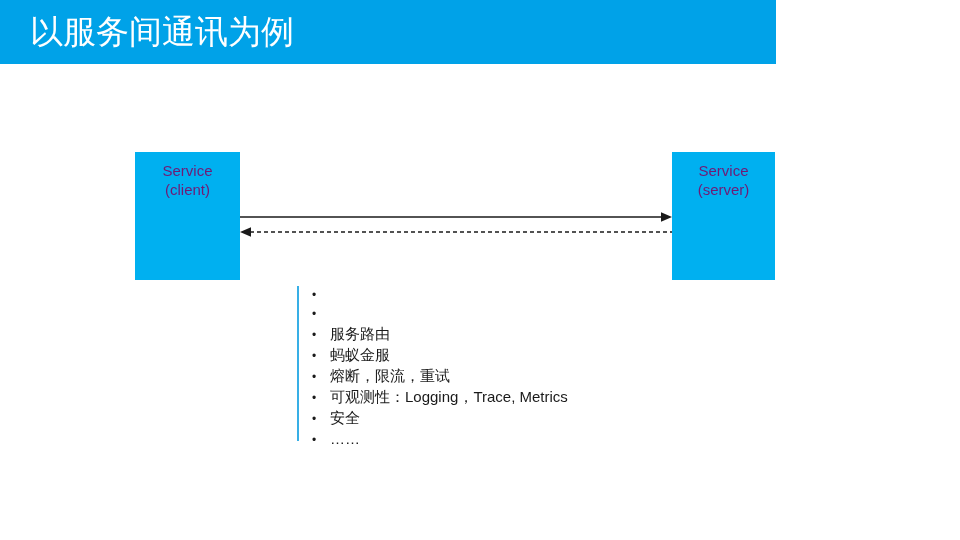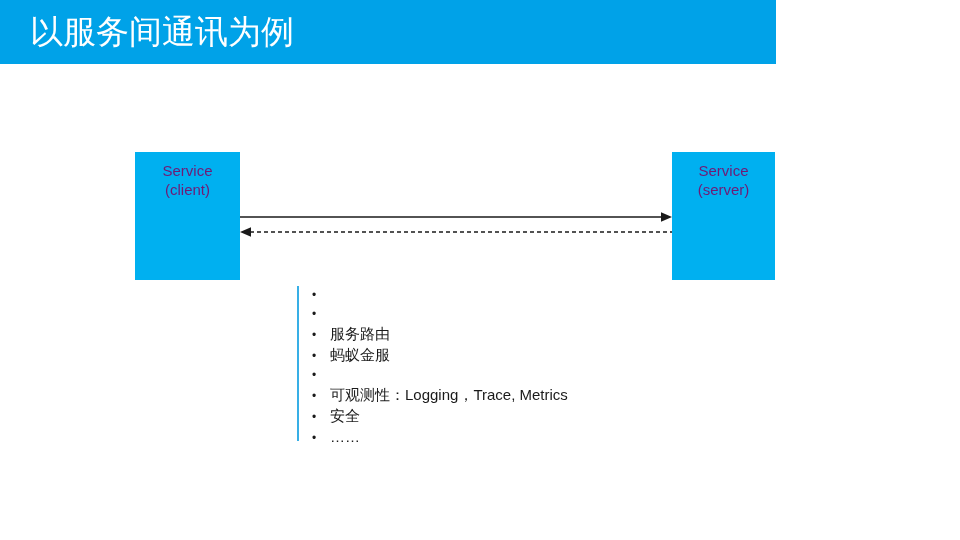--- a/index.html
+++ b/index.html
@@ -175,20 +175,21 @@
         <li>
           <span class="bullet-dot">•</span>
           <span class="item-text">服务路由</span>
         </li>
         <li>
           <span class="bullet-dot">•</span>
           <span class="item-text">蚂蚁金服</span>
         </li>
         <li>
           <span class="bullet-dot">•</span>
+          <span class="item-text">熔断，限流，重试</span>
         </li>
         <li>
           <span class="bullet-dot">•</span>
           <span class="item-text">可观测性：Logging，Trace, Metrics</span>
         </li>
         <li>
           <span class="bullet-dot">•</span>
           <span class="item-text">安全</span>
         </li>
         <li>

